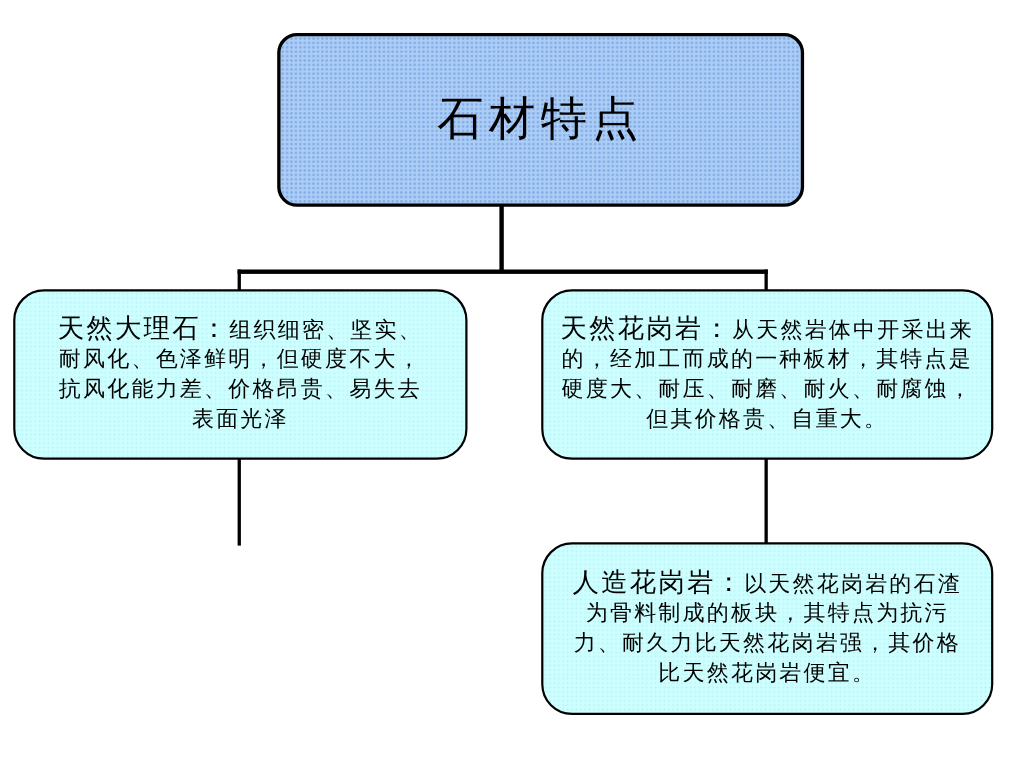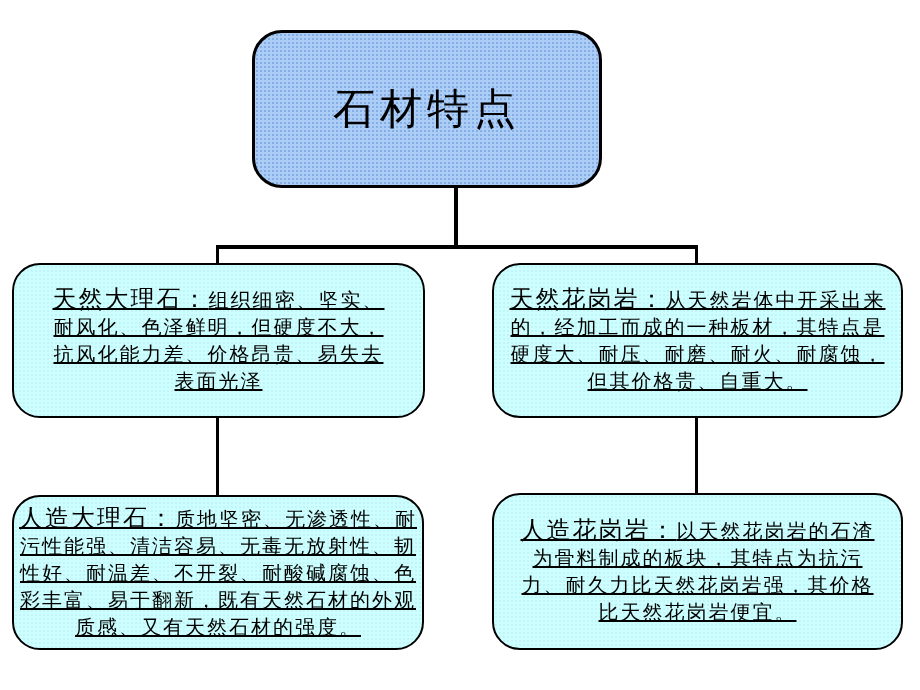--- a/index.html
+++ b/index.html
@@ -18,42 +18,41 @@
     position: absolute;
     box-sizing: border-box;
     border: 2px solid #000000;
     display: flex;
     align-items: center;
     justify-content: center;
   }
 
   
   #root-node {
-    left: 252px; top: 30px; width: 350px; height: 158px;
+    left: 252px; top: 30px; width: 479px; height: 158px;
     border-width: 3px;
-    border-radius: 30px;
+    border-radius: 18px;
     background-color: #ABCDF6;
     background-image: radial-gradient(#86AEE6 1px, rgba(0,0,0,0) 1.3px);
     background-size: 4px 4px;
   }
   .root-label {
     font-size: 42px;
     letter-spacing: 5px;
     line-height: 1;
     white-space: pre;
   }
 
   
   .leaf {
     background-color: #CCFFFF;
     background-image: radial-gradient(#C3F3F5 0.8px, rgba(0,0,0,0) 1px);
     background-size: 4px 4px;
     border-radius: 28px;
     padding: 0 6px;
-    text-decoration: underline;
   }
   #node-natural-marble     { left: 12px;  top: 263px; width: 413px; height: 155px; }
   #node-natural-granite    { left: 492px; top: 263px; width: 411px; height: 155px; }
   #node-artificial-marble  { left: 12px;  top: 495px; width: 412px; height: 155px; }
   #node-artificial-granite { left: 492px; top: 493px; width: 411px; height: 157px; }
 
   .node-text {
     margin: 0;
     text-align: center;
     white-space: pre;          
@@ -95,27 +94,20 @@
 表面光泽</span></p>
   </div>
 
   <div class="node leaf" id="node-natural-granite" style="background-color: rgb(204, 255, 255); align-items: center;">
     <p class="node-text"><span class="leaf-label">天然花岗岩：</span><span class="leaf-body">从天然岩体中开采出来
 的，经加工而成的一种板材，其特点是
 硬度大、耐压、耐磨、耐火、耐腐蚀，
 但其价格贵、自重大。</span></p>
   </div>
 
-  <div class="node leaf" id="node-artificial-marble" style="background-color: rgb(204, 255, 255);">
-    <p class="node-text"><span class="leaf-label">人造大理石：</span><span class="leaf-body">质地坚密、无渗透性、耐
-污性能强、清洁容易、无毒无放射性、韧
-性好、耐温差、不开裂、耐酸碱腐蚀、色
-彩丰富、易于翻新，既有天然石材的外观
-质感、又有天然石材的强度。</span></p>
-  </div>
 
   <div class="node leaf" id="node-artificial-granite" style="background-color: rgb(204, 255, 255);">
     <p class="node-text"><span class="leaf-label">人造花岗岩：</span><span class="leaf-body">以天然花岗岩的石渣
 为骨料制成的板块，其特点为抗污
 力、耐久力比天然花岗岩强，其价格
 比天然花岗岩便宜。</span></p>
   </div>
 
 </div>
 

